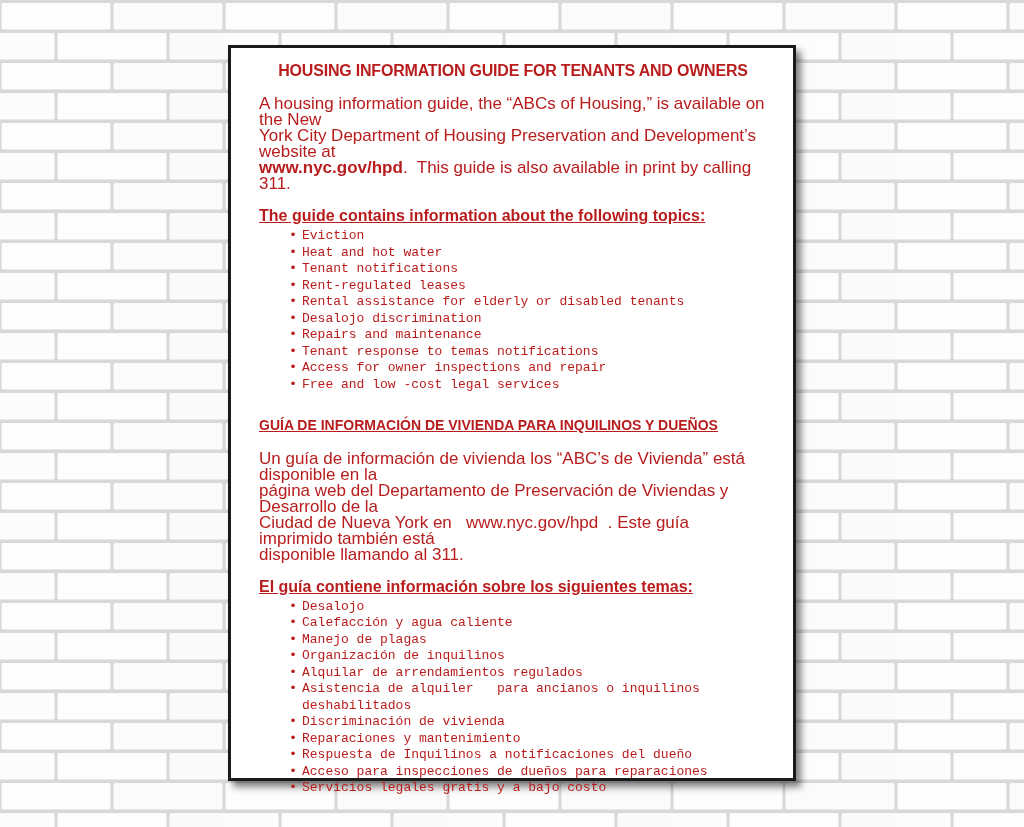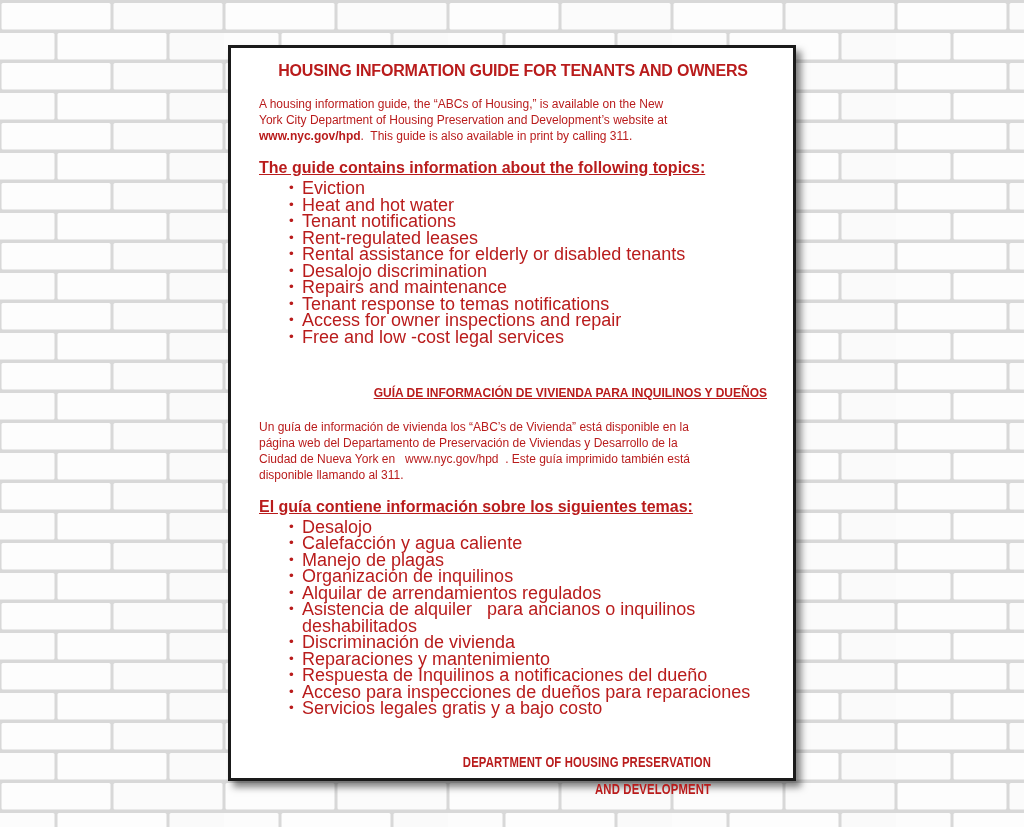--- a/index.html
+++ b/index.html
@@ -36,47 +36,48 @@
   .title {
     font-size: 16px;
     font-weight: bold;
     line-height: 20px;
     text-align: center;
     letter-spacing: -0.2px;
     white-space: nowrap;
   }
   .body-text {
     margin: 15px 0 0 0;
-    font-size: 12px;
+    font-size: 17px;
     line-height: 16px;
   }
   .pre { white-space: pre-wrap; }
   b.url { font-weight: bold; }
   .list-heading {
     margin-top: 16px;
     font-size: 16px;
     font-weight: bold;
     text-decoration: underline;
     line-height: 16px;
   }
   .es-heading {
-    margin-top: 40px;
-    font-size: 12px;
+    margin-top: 24px;
+    font-size: 14px;
     font-weight: bold;
     text-decoration: underline;
-    text-align: right;
+    text-align: left;
     line-height: 16.5px;
   }
   .intro-es { margin-top: 17px; }
   ul.topics {
     list-style: none;
     margin: 4px 0 0 0;
     padding: 0 0 0 43px;
-    font-size: 18px;
+    font-size: 13px;
     line-height: 16.5px;
+    font-family: Liberation Mono, monospace;
   }
   ul.topics li {
     position: relative;
     white-space: pre-wrap;
   }
   ul.topics li::before {
     content: "\2022";
     position: absolute;
     left: -13px;
     font-size: 13.5px;

